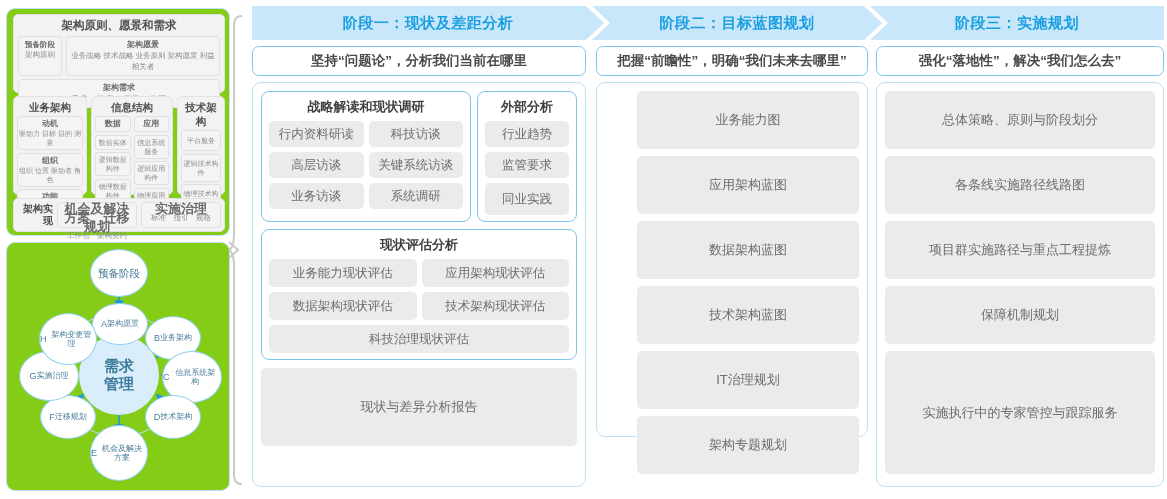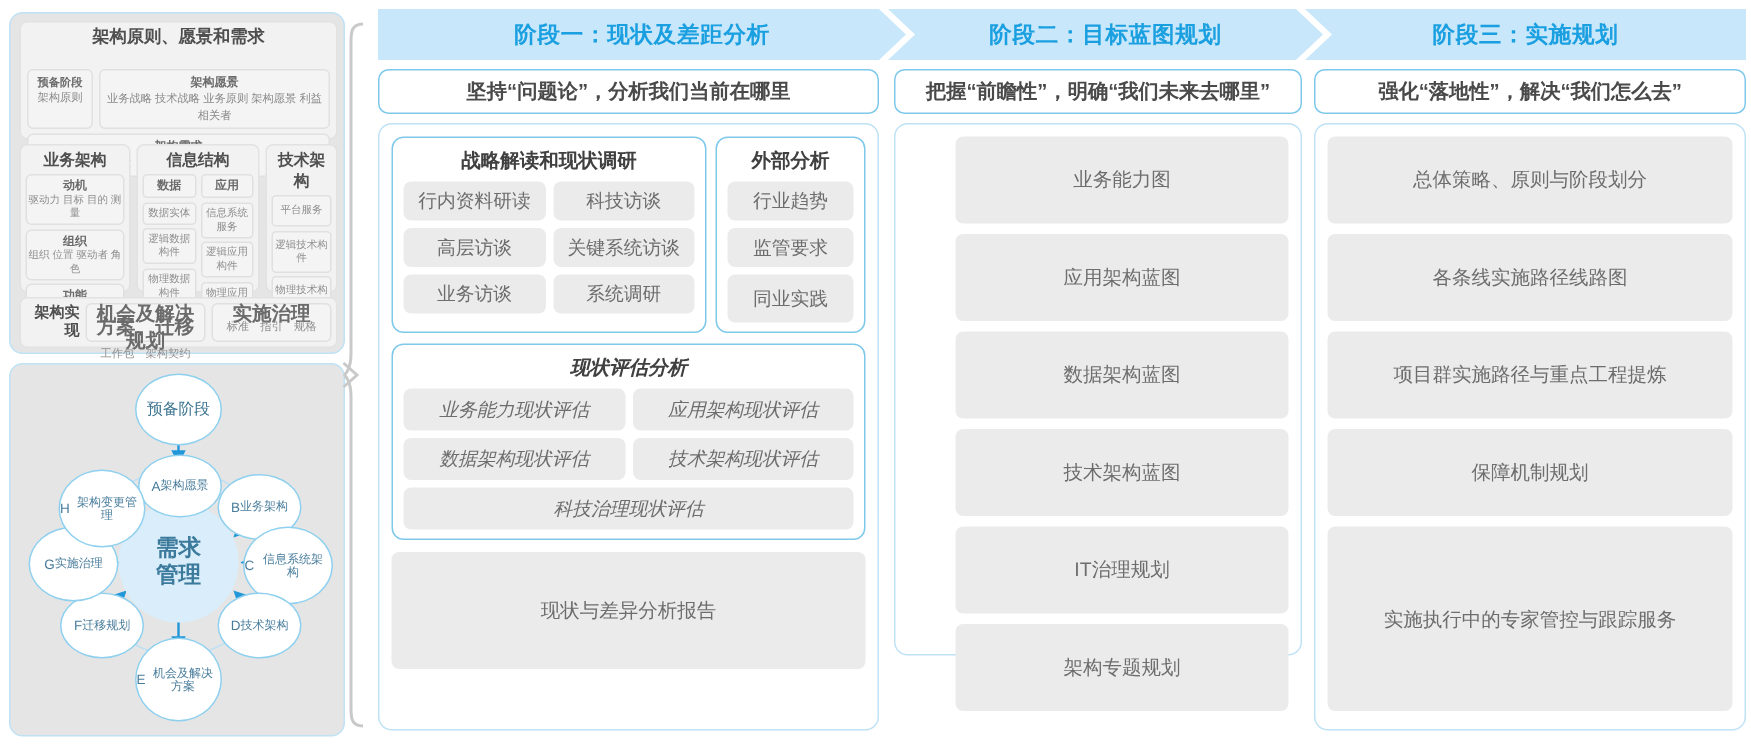--- a/index.html
+++ b/index.html
@@ -9,39 +9,39 @@
     font-family:"Liberation Sans","DejaVu Sans",sans-serif;
     color:#595959;
     overflow:hidden;
   }
   .page{position:relative;width:1167px;height:499px;}
 
   
   .left-col{position:absolute;left:6px;top:8px;width:224px;height:483px;}
 
   .panel{
-    border:1px solid #bfe2f5;border-radius:9px;background:#e5e5e5;
+    border:1px solid #bfe2f5;border-radius:9px;background:#84cc16;
     box-sizing:border-box;
   }
   .togaf-panel{position:absolute;left:0;top:0;width:224px;height:228px;padding:5px 6px;}
   .wheel-panel{position:absolute;left:0;top:234px;width:224px;height:249px;}
 
   .grp{
     background:#f2f2f2;border:1px solid #e2e2e2;border-radius:5px;
     box-sizing:border-box;
   }
   .cell{
     background:#f4f4f4;border:1px solid #e0e0e0;border-radius:4px;
     text-align:center;color:#7a7a7a;box-sizing:border-box;
   }
 
   
   .band1{position:absolute;left:6px;top:5px;width:212px;height:79px;padding:3px 4px;}
   .band1 .hd{font-size:11.5px;font-weight:bold;color:#4f4f4f;text-align:center;line-height:15px;}
-  .band1-row{display:flex;gap:4px;margin-top:13px;}
+  .band1-row{display:flex;gap:4px;margin-top:3px;}
   .b1-pre{width:44px;padding:3px 1px;}
   .b1-pre .t1{font-size:7.5px;font-weight:bold;color:#6b6b6b;line-height:10px;}
   .b1-pre .t2{font-size:7.5px;color:#8a8a8a;line-height:10px;}
   .b1-vis{flex:1;padding:3px 2px;}
   .b1-vis .t1{font-size:8px;font-weight:bold;color:#6b6b6b;line-height:10px;}
   .b1-vis .t2{font-size:7.5px;color:#8a8a8a;line-height:11px;}
   .band1-req{margin-top:3px;padding:3px 2px;}
   .band1-req .t1{font-size:8px;font-weight:bold;color:#6b6b6b;line-height:10px;text-align:center;}
   .band1-req .t2{font-size:7.5px;color:#8a8a8a;line-height:11px;text-align:center;letter-spacing:1.2px;}
 
@@ -341,21 +341,21 @@
           <div class="card" style="width:100px;">
             <div class="card-title">外部分析</div>
             <div class="stack" style="gap:5px;">
               <div class="pill" style="height:26px;">行业趋势</div>
               <div class="pill" style="height:26px;">监管要求</div>
               <div class="pill" style="height:32px;">同业实践</div>
             </div>
           </div>
         </div>
 
-        <div class="card" style="margin-top:7px;font-style:italic;">
+        <div class="card" style="margin-top:7px;">
           <div class="card-title">现状评估分析</div>
           <div class="stack" style="gap:5px;">
             <div class="prow">
               <div class="pill" style="height:28px;">业务能力现状评估</div>
               <div class="pill" style="height:28px;">应用架构现状评估</div>
             </div>
             <div class="prow">
               <div class="pill" style="height:28px;">数据架构现状评估</div>
               <div class="pill" style="height:28px;">技术架构现状评估</div>
             </div>

